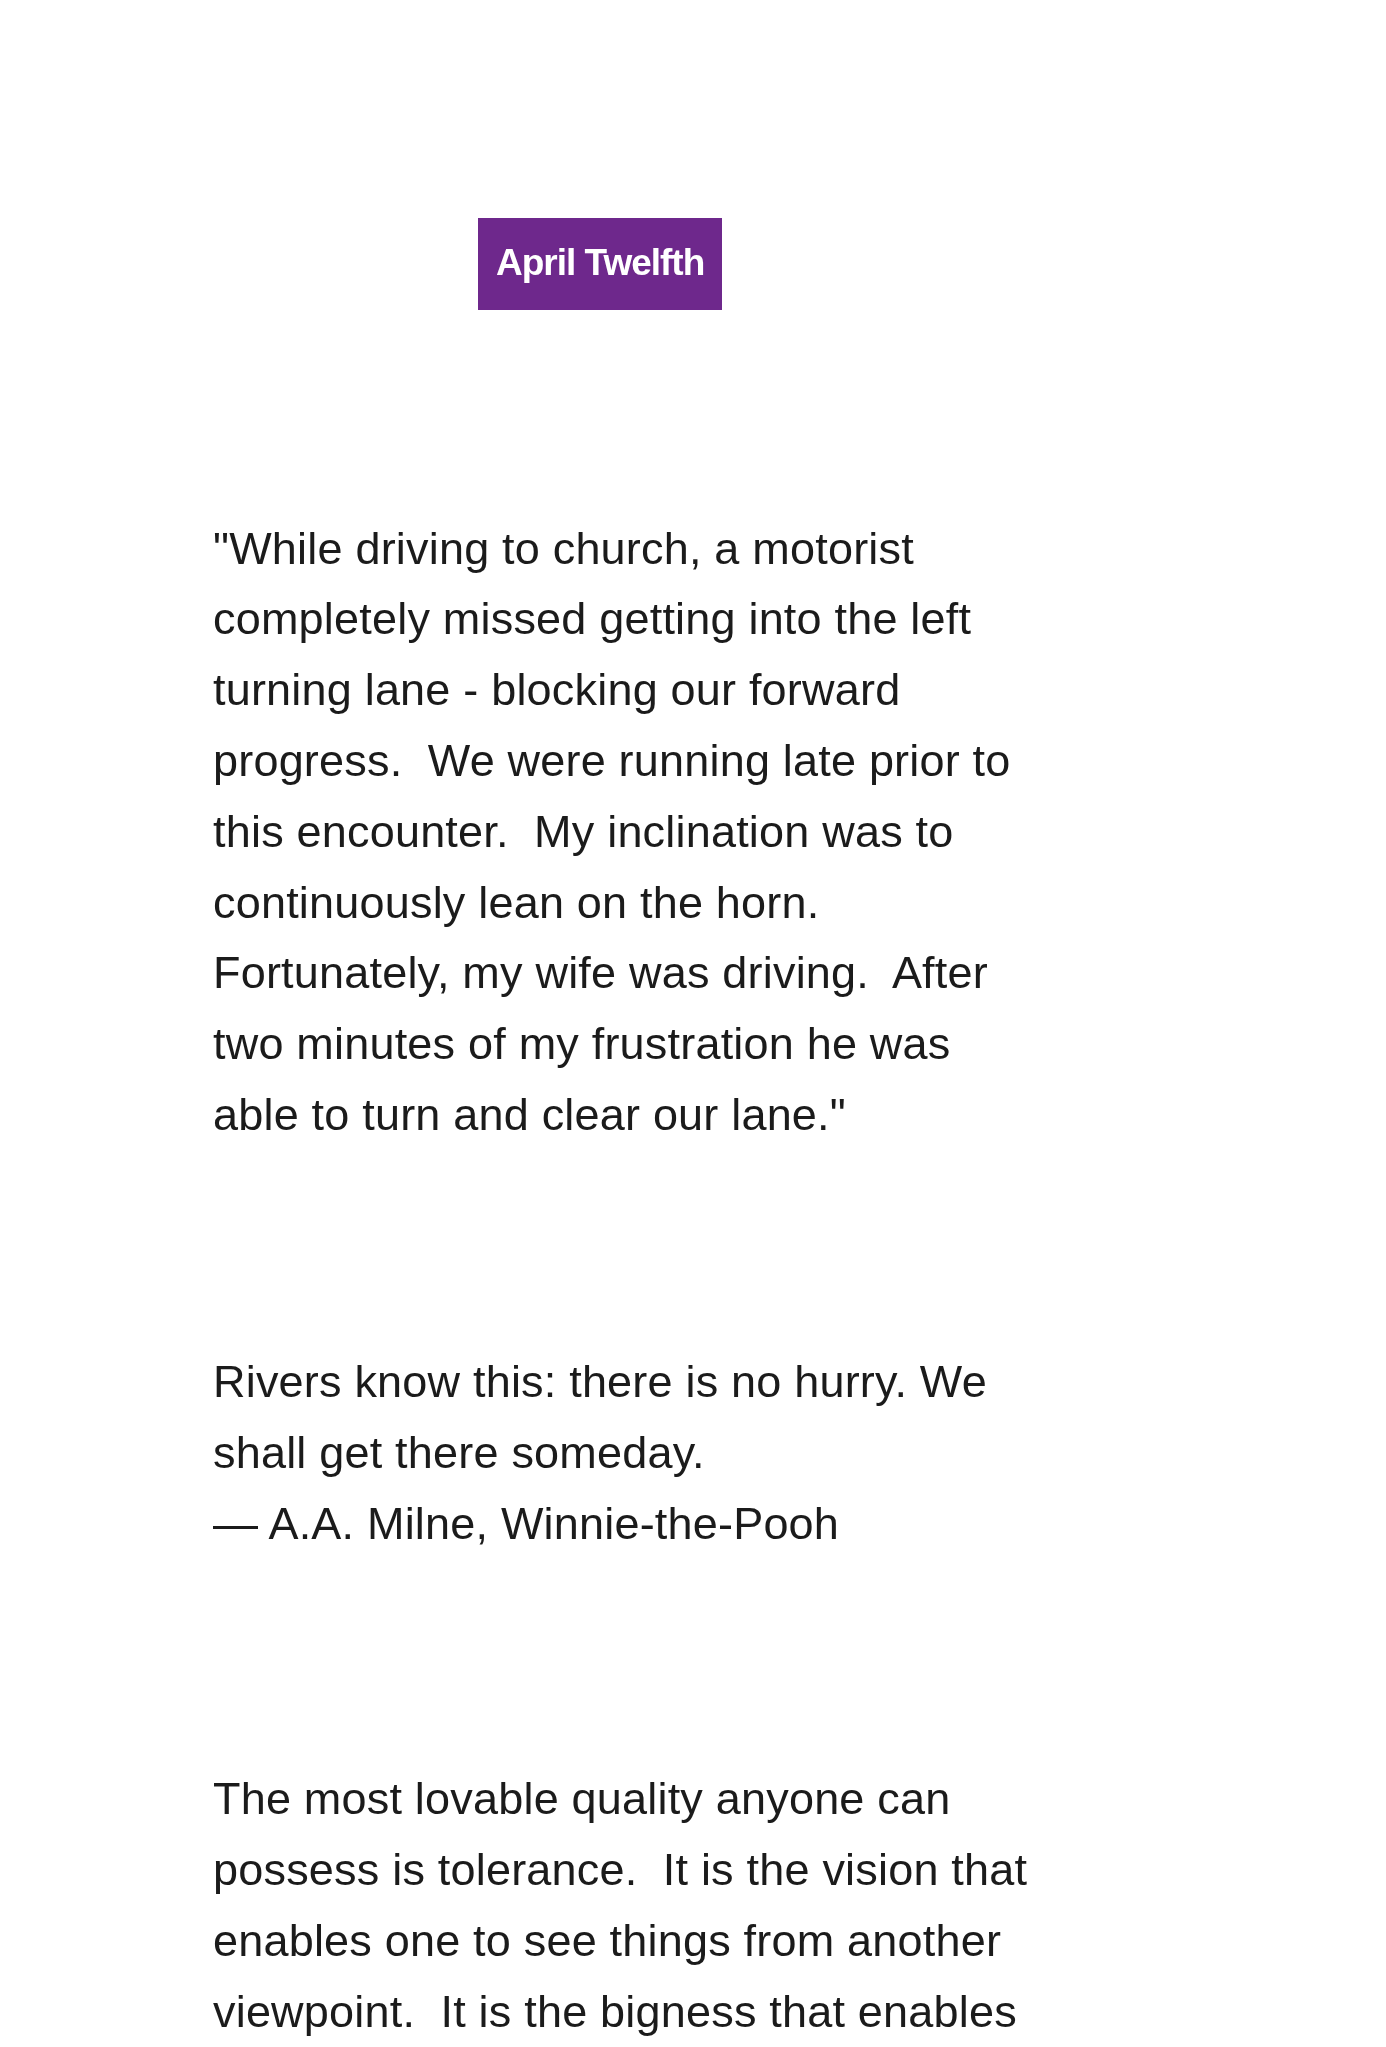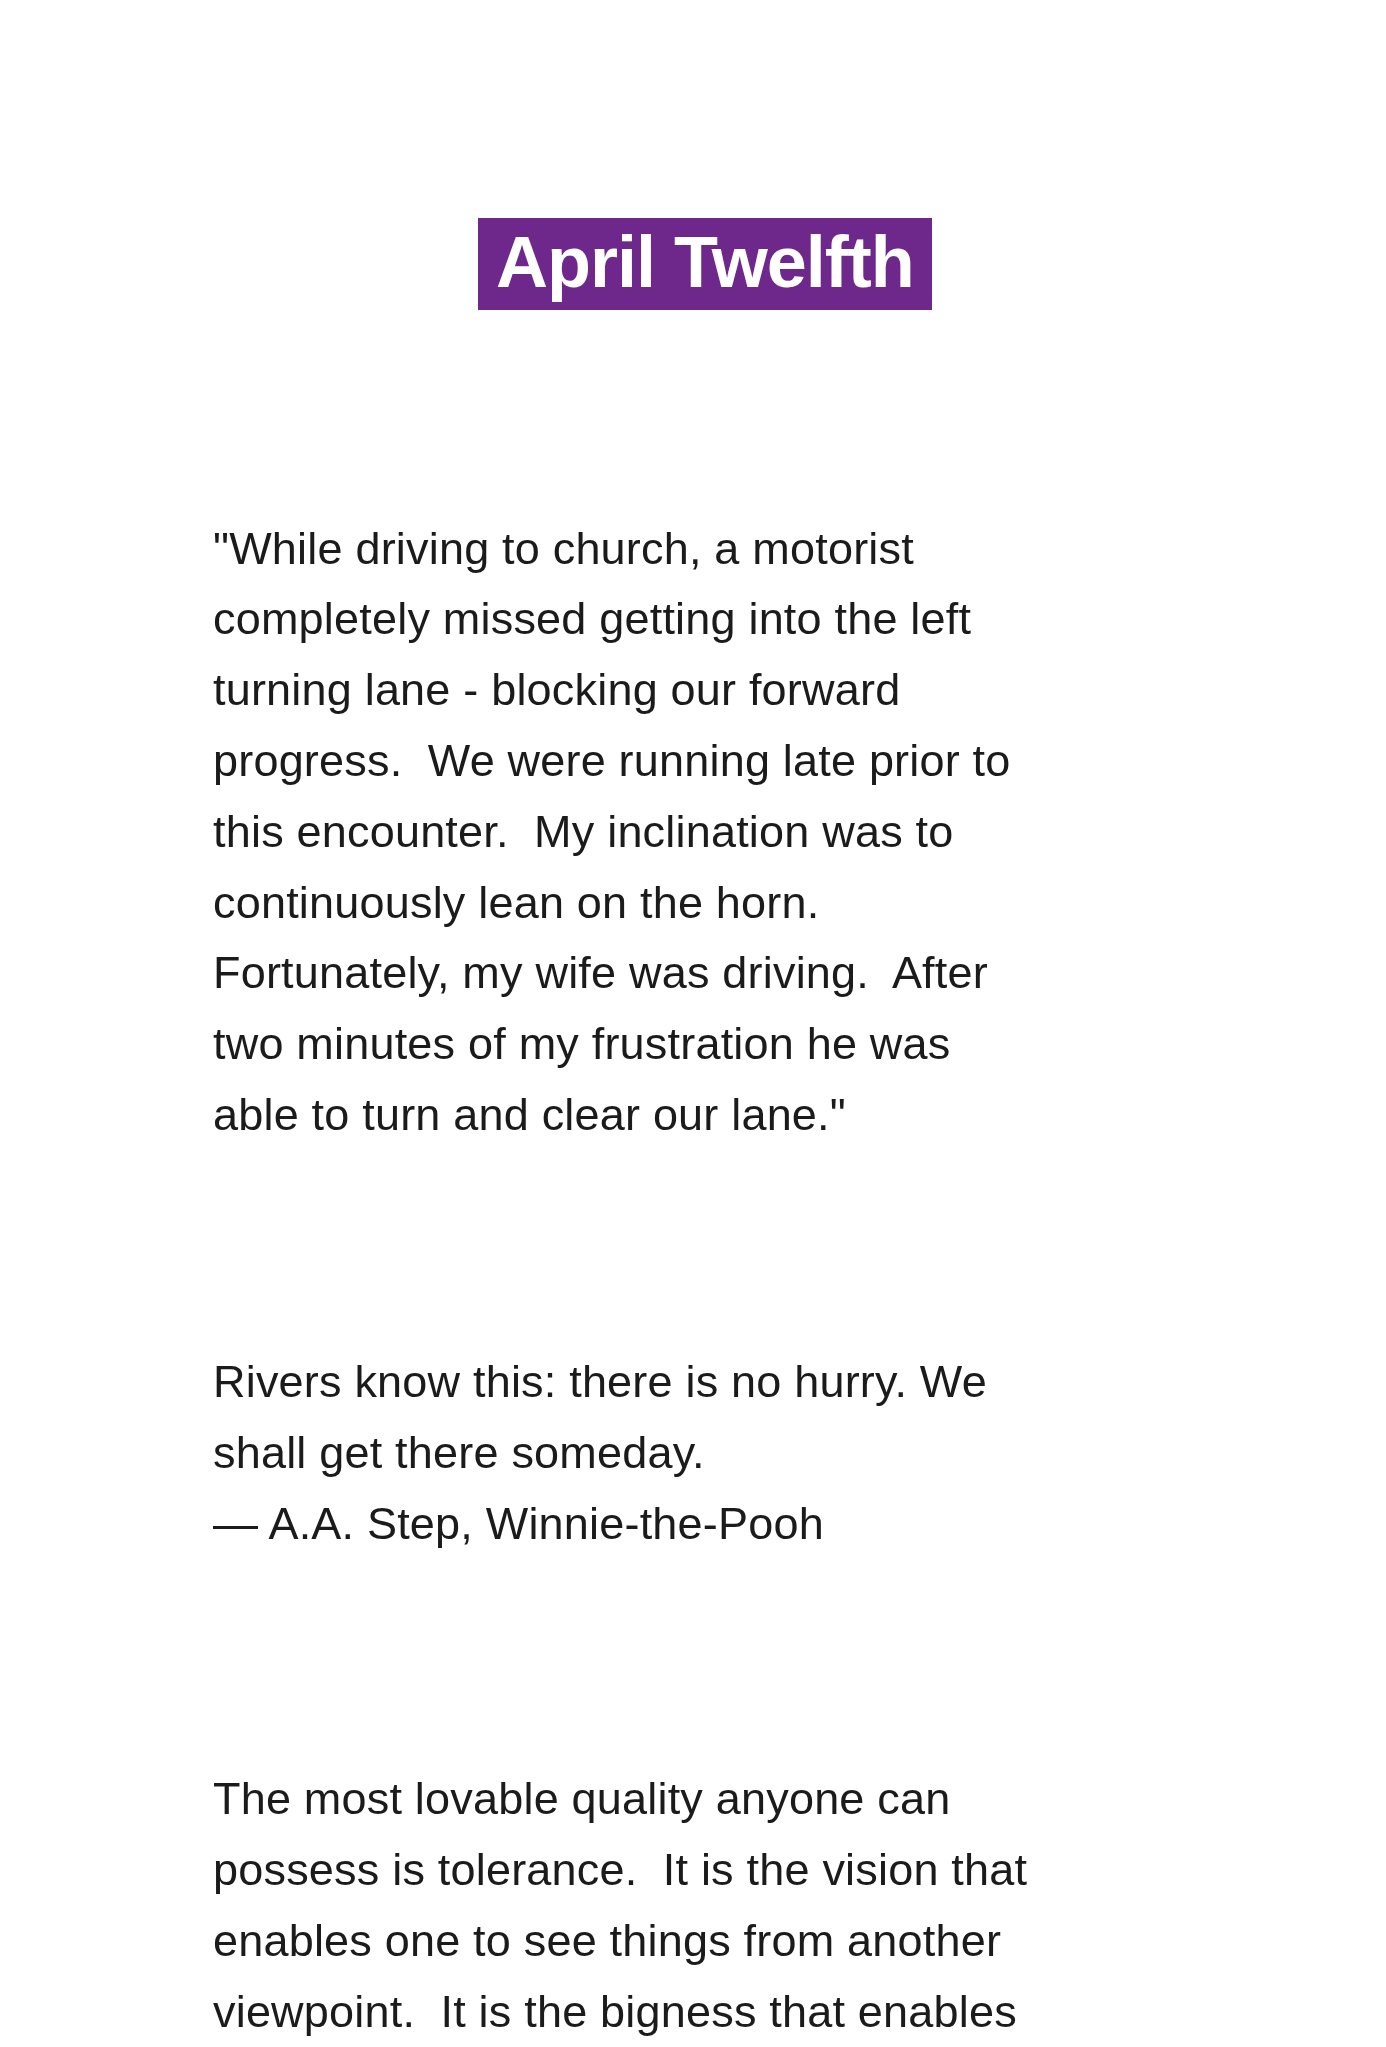--- a/index.html
+++ b/index.html
@@ -20,21 +20,21 @@
     top: 218px;
     height: 92px;
     display: flex;
     align-items: center;
     padding: 0 18px;
     background: #6e288c;
     box-sizing: border-box;
   }
   .title-banner .title-text {
     color: #ffffff;
-    font-size: 72px;
+    font-size: 37px;
     font-weight: bold;
     letter-spacing: -1px;
     line-height: 1;
     white-space: nowrap;
     
     transform: translateY(-2px);
     text-align: center;
   }
   .body-text {
     position: absolute;
@@ -65,21 +65,21 @@
 completely missed getting into the left
 turning lane - blocking our forward
 progress.  We were running late prior to
 this encounter.  My inclination was to
 continuously lean on the horn.
 Fortunately, my wife was driving.  After
 two minutes of my frustration he was
 able to turn and clear our lane."</div>
     <div class="paragraph p2">Rivers know this: there is no hurry. We
 shall get there someday.
-— A.A. Step, Winnie-the-Pooh</div>
+— A.A. Milne, Winnie-the-Pooh</div>
     <div class="paragraph p3">The most lovable quality anyone can
 possess is tolerance.  It is the vision that
 enables one to see things from another
 viewpoint.  It is the bigness that enables
 us to let people be happy in their own
 way instead of our way.
 — The Table Mate -12 Step Study Guide</div>
   </div>
 
 </div>

